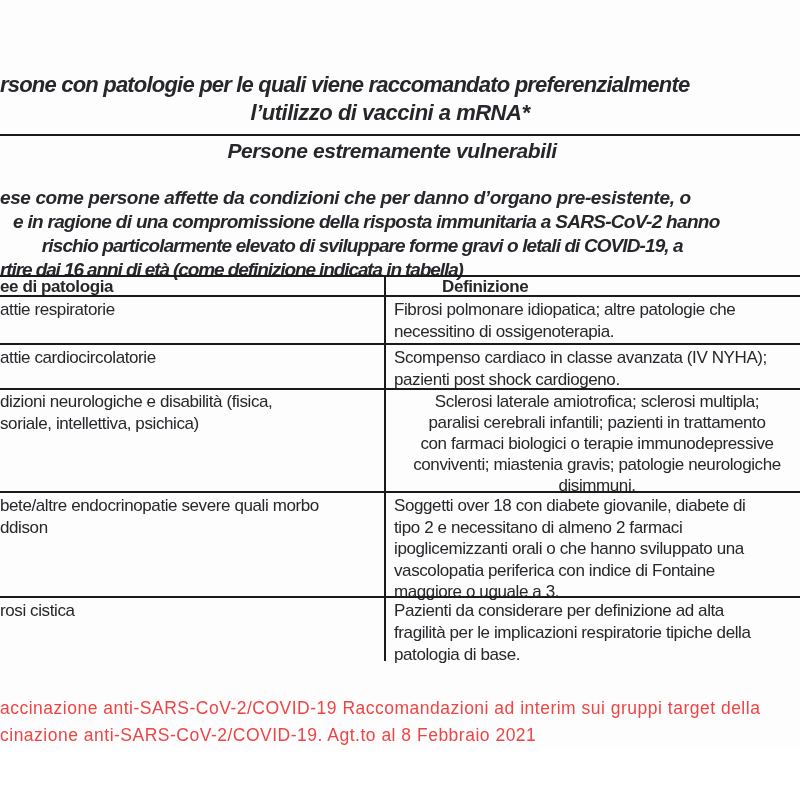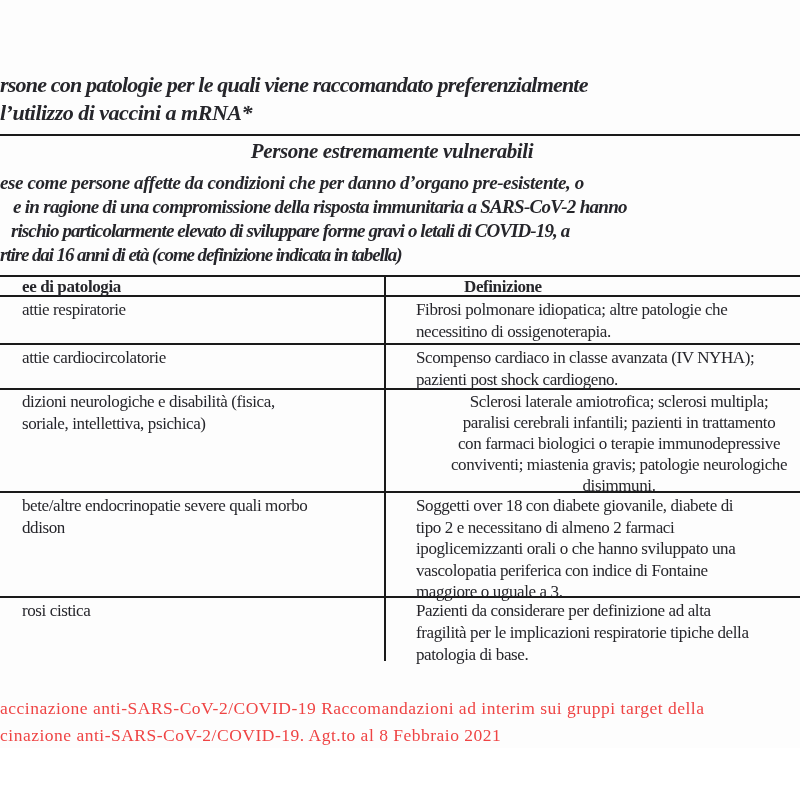--- a/index.html
+++ b/index.html
@@ -1,39 +1,39 @@
 <!DOCTYPE html>
 <html><head>
 <meta charset="utf-8">
 <style>
   html,body{margin:0;padding:0;background:#ffffff;}
   .doc{
     position:relative;width:800px;height:748px;background:#fdfdfd;
     overflow:hidden;color:#26262b;
-    font-family:Liberation Serif, serif;
+    font-family:Liberation Sans, sans-serif;
   }
   .abs{position:absolute;white-space:nowrap;}
   
   .title-l1{top:72px;left:0;font-size:22px;font-weight:bold;font-style:italic;letter-spacing:-0.8px;}
-  .title-l2{top:100px;left:0;width:780px;text-align:left;font-size:22px;font-weight:bold;font-style:italic;letter-spacing:-0.5px;}
+  .title-l2{top:100px;left:0;width:780px;text-align:center;font-size:22px;font-weight:bold;font-style:italic;letter-spacing:-0.5px;}
   
   .hline{position:absolute;left:0;width:800px;height:2px;background:#1a1a1a;}
   .vline{position:absolute;left:384px;top:275px;width:2px;height:386px;background:#1a1a1a;}
   
   .section-h{top:139px;left:0;width:784px;text-align:center;font-size:21px;font-weight:bold;font-style:italic;letter-spacing:-0.4px;}
   
-  .intro{top:171px;left:0;font-size:19px;font-weight:bold;font-style:italic;line-height:24px;}
+  .intro{top:186px;left:0;font-size:19px;font-weight:bold;font-style:italic;line-height:24px;}
   .intro div{white-space:nowrap;}
   .intro div:nth-child(1){letter-spacing:-0.4px;}
   .intro div:nth-child(2){letter-spacing:-0.7px;padding-left:13px;}
-  .intro div:nth-child(3){letter-spacing:-0.9px;padding-left:11px;}
+  .intro div:nth-child(3){letter-spacing:-0.9px;padding-left:5px;text-align:center;}
   .intro div:nth-child(4){letter-spacing:-1.1px;}
   
   .th{font-size:19px;font-weight:bold;letter-spacing:-0.2px;}
-  .cell{position:absolute;overflow:hidden;font-size:17px;letter-spacing:-0.4px;line-height:22px;padding-left:22px;}
+  .cell{position:absolute;overflow:hidden;font-size:17px;letter-spacing:-0.4px;line-height:22px;}
   .cell div{white-space:nowrap;}
   .cell-left{left:0;width:382px;}
   .cell-right{left:394px;width:406px;}
   .lh21 div{line-height:21px;text-align:center;}
   .lh215 div{line-height:21.5px;}
   
   .footnote{font-size:17.5px;letter-spacing:0.5px;color:#ef4444;}
 </style>
 </head>
 <body>

